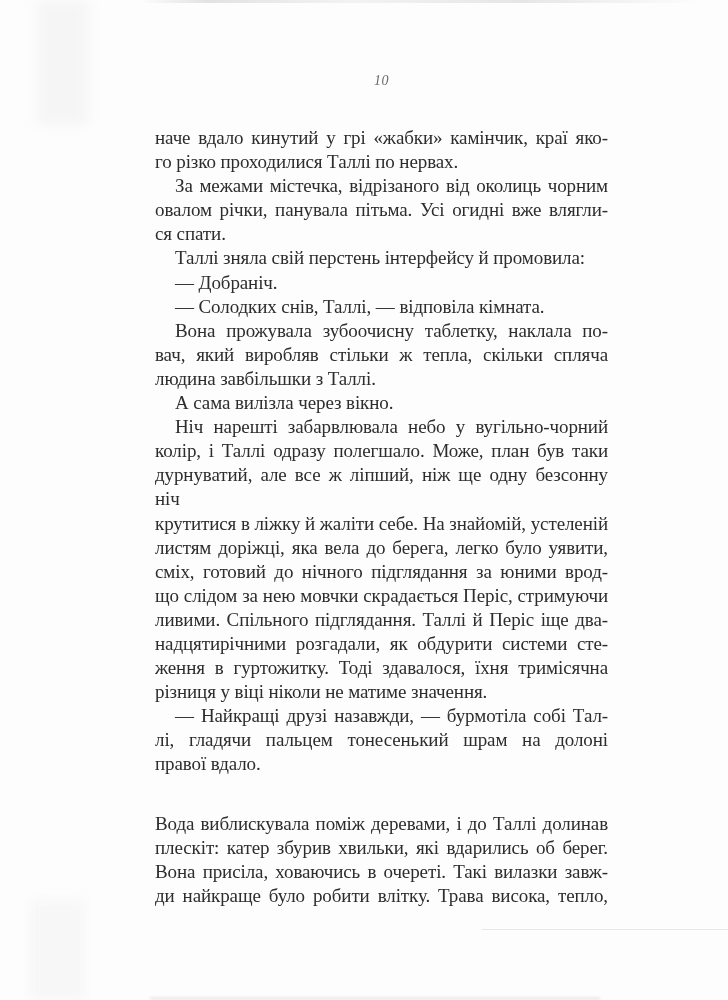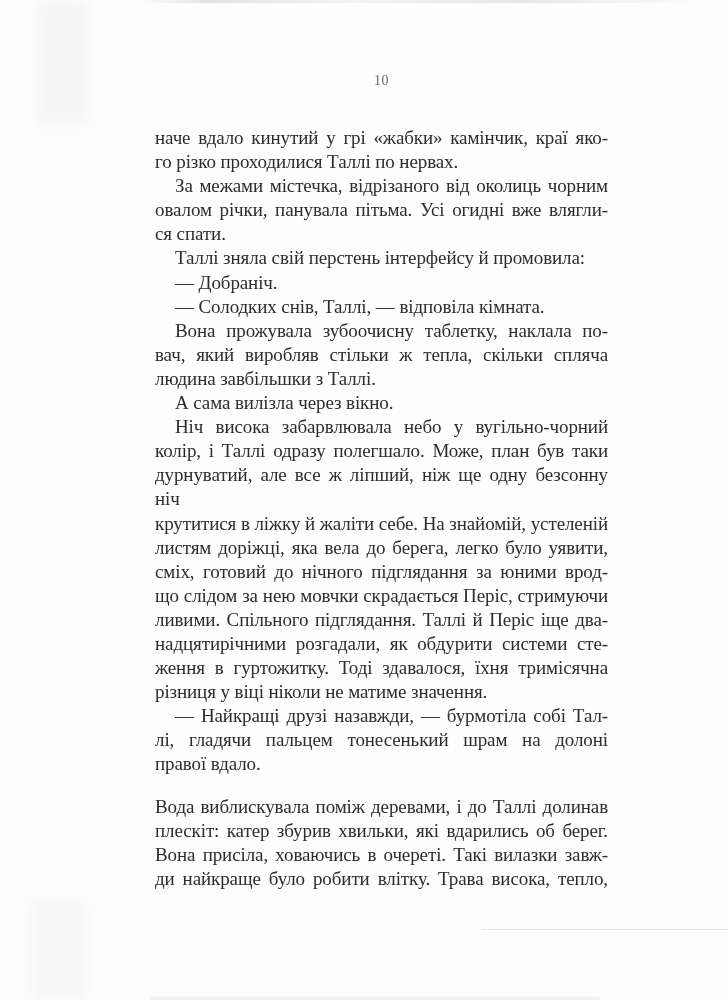--- a/index.html
+++ b/index.html
@@ -17,20 +17,21 @@
   }
   .pagenum {
     position: absolute;
     top: 73px;
     left: 155px;
     width: 453px;
     text-align: center;
     font-size: 14px;
     letter-spacing: 0.5px;
     color: #6b6b6b;
+    font-style: italic;
   }
   .textblock {
     position: absolute;
     top: 126px;
     left: 155px;
     width: 453px;
     font-size: 19px;
     line-height: 24.1px;
     letter-spacing: -0.1px;
     color: #2d2d2d;
@@ -39,21 +40,21 @@
     text-align: justify;
     text-align-last: justify;
   }
   .line.parend {
     text-align-last: left;
   }
   .line.indent {
     text-indent: 20px;
   }
   .line.newsection {
-    margin-top: 18px;
+    margin-top: 35px;
   }
   
   .artifact { position: absolute; pointer-events: none; }
   .art-top-edge {
     top: 0; left: 140px; width: 560px; height: 3px;
     background: linear-gradient(90deg,
       rgba(170,170,170,0) 0%,
       rgba(170,170,170,0.32) 12%,
       rgba(170,170,170,0.12) 38%,
       rgba(170,170,170,0.28) 68%,
@@ -98,21 +99,21 @@
       <div class="line indent">За межами містечка, відрізаного від околиць чорним</div>
       <div class="line">овалом річки, панувала пітьма. Усі огидні вже влягли-</div>
       <div class="line parend">ся спати.</div>
       <div class="line indent parend">Таллі зняла свій перстень інтерфейсу й промовила:</div>
       <div class="line indent parend">— Добраніч.</div>
       <div class="line indent parend">— Солодких снів, Таллі, — відповіла кімната.</div>
       <div class="line indent">Вона прожувала зубоочисну таблетку, наклала по-</div>
       <div class="line">вач, який виробляв стільки ж тепла, скільки спляча</div>
       <div class="line parend">людина завбільшки з Таллі.</div>
       <div class="line indent parend">А сама вилізла через вікно.</div>
-      <div class="line indent">Ніч висока забарвлювала небо у вугільно-чорний</div>
+      <div class="line indent">Ніч нарешті забарвлювала небо у вугільно-чорний</div>
       <div class="line">колір, і Таллі одразу полегшало. Може, план був таки</div>
       <div class="line">дурнуватий, але все ж ліпший, ніж ще одну безсонну ніч</div>
       <div class="line">крутитися в ліжку й жаліти себе. На знайомій, устеленій</div>
       <div class="line">листям доріжці, яка вела до берега, легко було уявити,</div>
       <div class="line">сміх, готовий до нічного підглядання за юними врод-</div>
       <div class="line">що слідом за нею мовчки скрадається Періс, стримуючи</div>
       <div class="line">ливими. Спільного підглядання. Таллі й Періс іще два-</div>
       <div class="line">надцятирічними розгадали, як обдурити системи сте-</div>
       <div class="line">ження в гуртожитку. Тоді здавалося, їхня тримісячна</div>
       <div class="line parend">різниця у віці ніколи не матиме значення.</div>

